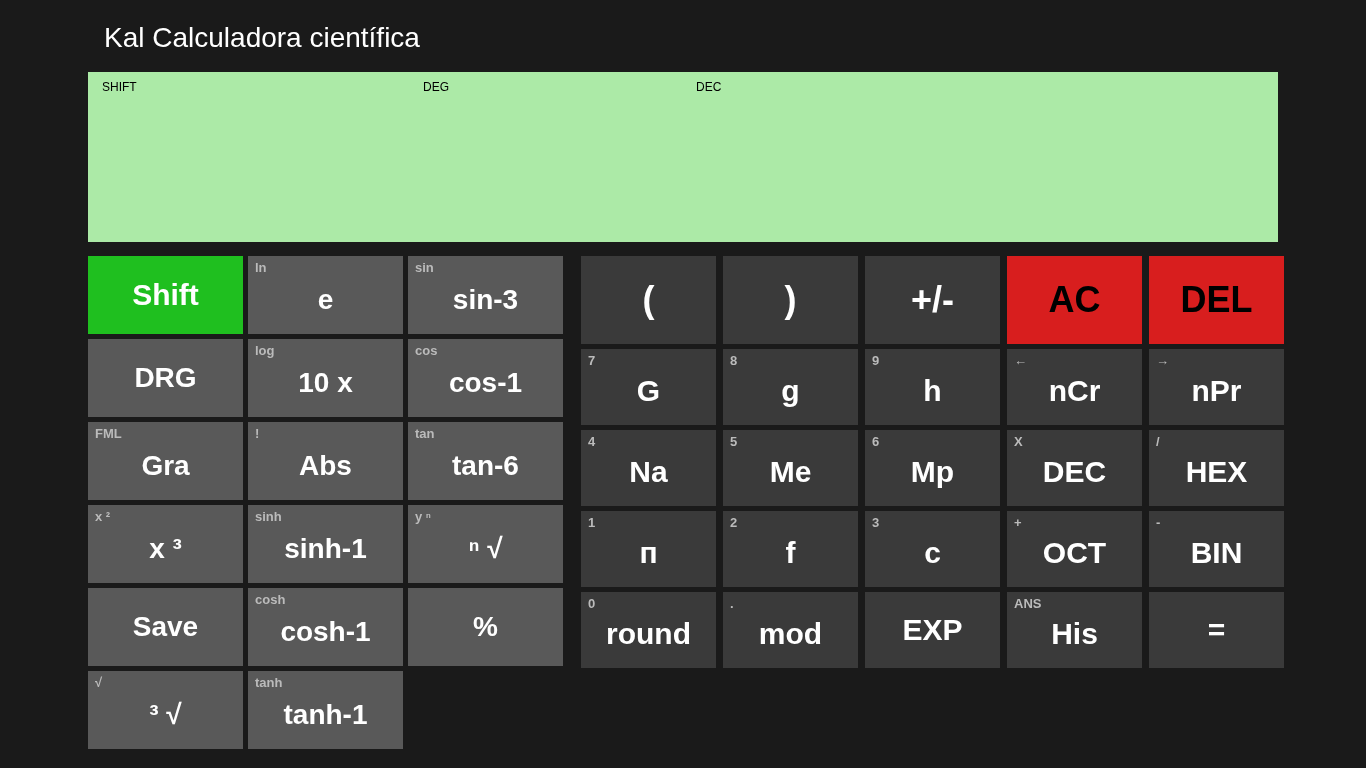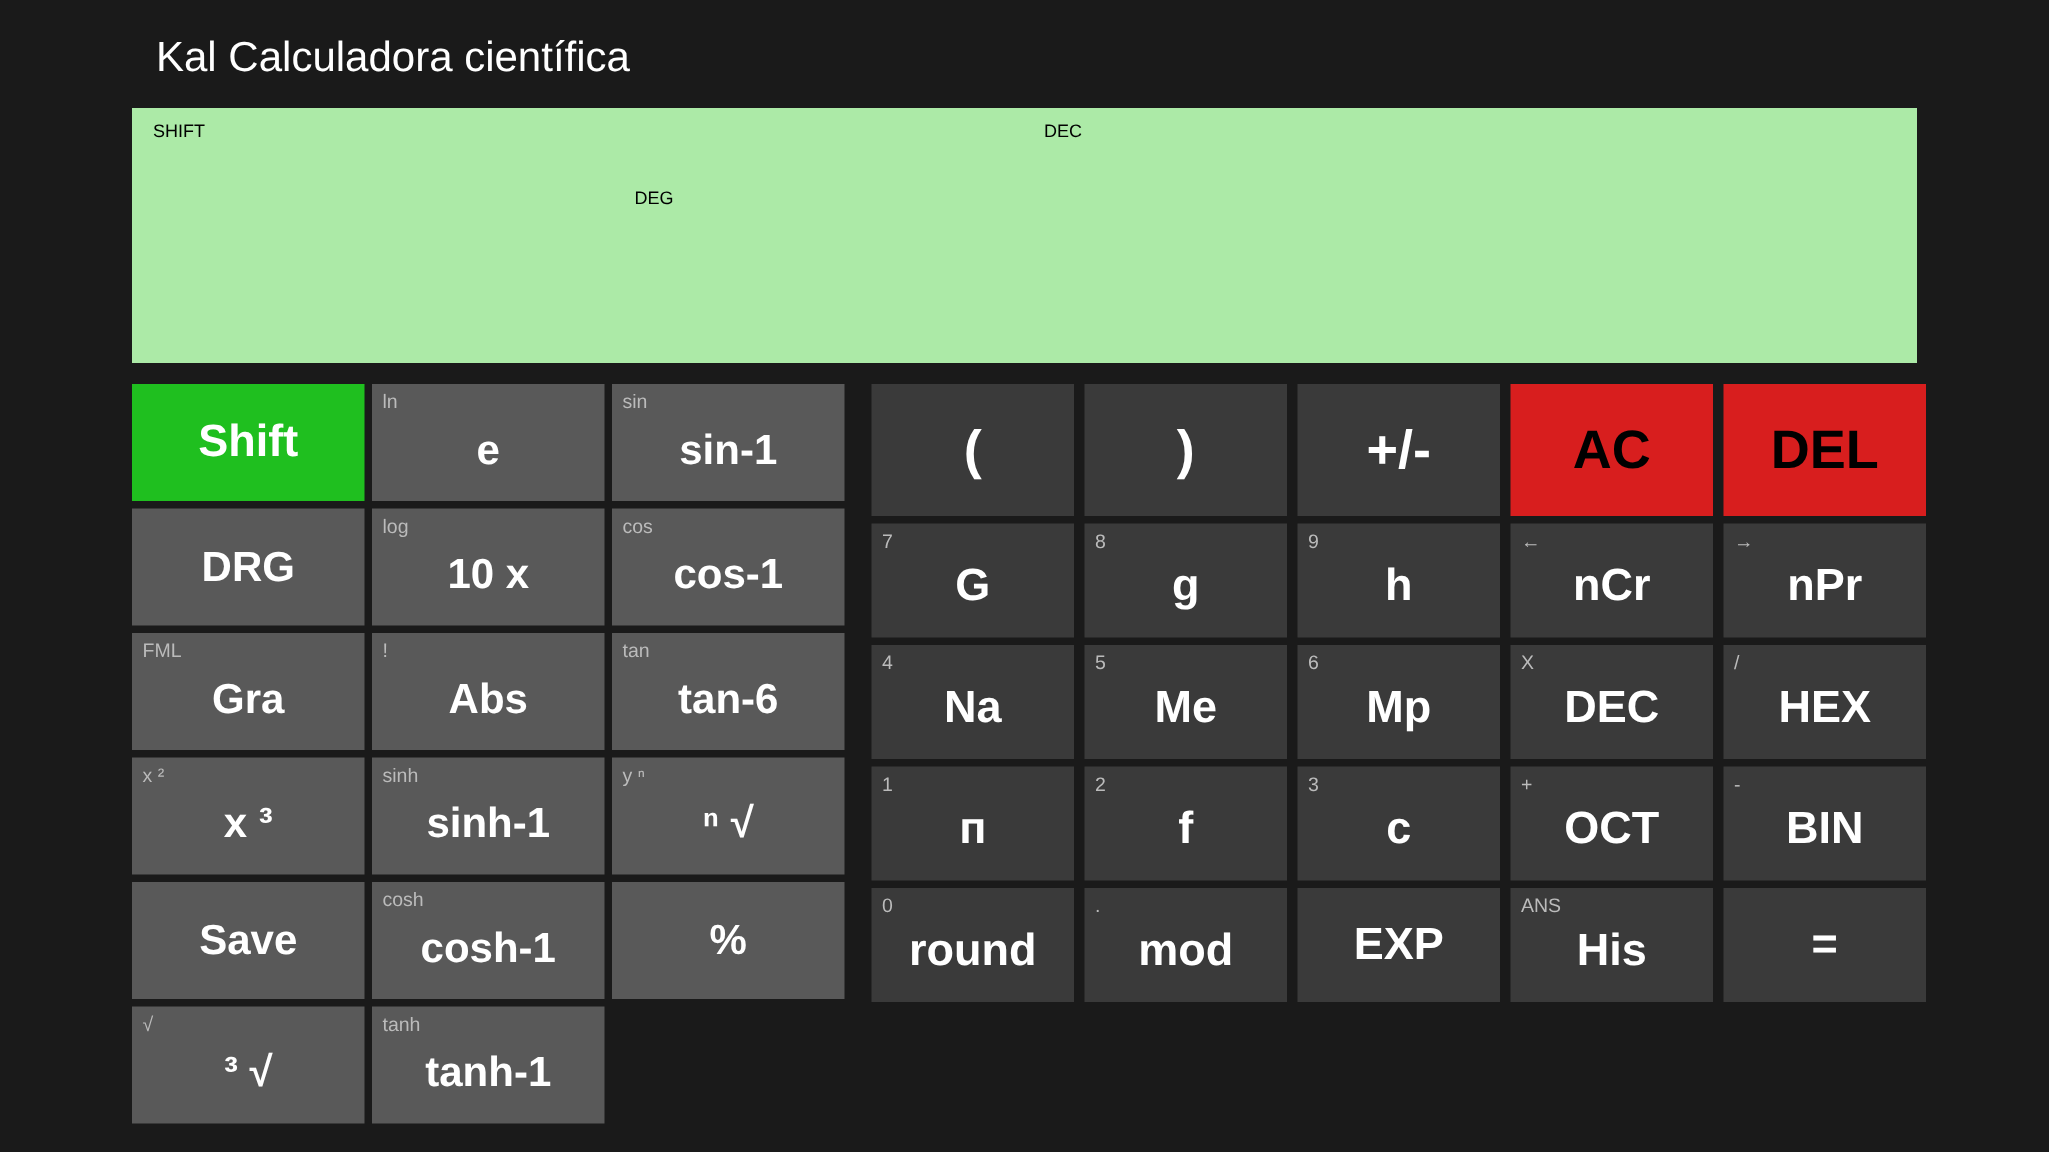--- a/index.html
+++ b/index.html
@@ -23,21 +23,21 @@
     position: relative;
   }
   .indicator {
     position: absolute;
     top: 8px;
     font-size: 12px;
     color: #000;
     font-weight: 400;
   }
   .ind-shift { left: 14px; }
-  .ind-deg { left: 335px; margin-top: 45px; }
+  .ind-deg { left: 335px; }
   .ind-dec { left: 608px; }
 
   .keypad {
     display: flex;
     gap: 18px;
     padding: 0 88px;
   }
   .left-pad {
     display: grid;
     grid-template-columns: repeat(3, 155px);
@@ -58,21 +58,21 @@
     color: #fff;
     cursor: pointer;
     user-select: none;
   }
   .small-label {
     position: absolute;
     top: 4px;
     left: 7px;
     font-size: 13px;
     color: #bbb;
-    font-weight: 400;
+    font-weight: 700;
   }
   .main-label {
     font-size: 28px;
     font-weight: 700;
     color: #fff;
     text-align: center;
   }
   .left-pad .key { background: #595959; }
   .right-pad .key { background: #3a3a3a; }
 
@@ -103,21 +103,21 @@
   <div class="left-pad" id="left-pad">
       <div class="key row0 key-shift">
         <div class="main-label">Shift</div>
       </div>
       <div class="key row0 has-small">
         <div class="small-label">ln</div>
         <div class="main-label">e</div>
       </div>
       <div class="key row0 has-small">
         <div class="small-label">sin</div>
-        <div class="main-label">sin-1</div>
+        <div class="main-label">sin-3</div>
       </div>
       <div class="key row1">
         <div class="main-label">DRG</div>
       </div>
       <div class="key row1 has-small">
         <div class="small-label">log</div>
         <div class="main-label">10 x</div>
       </div>
       <div class="key row1 has-small">
         <div class="small-label">cos</div>

